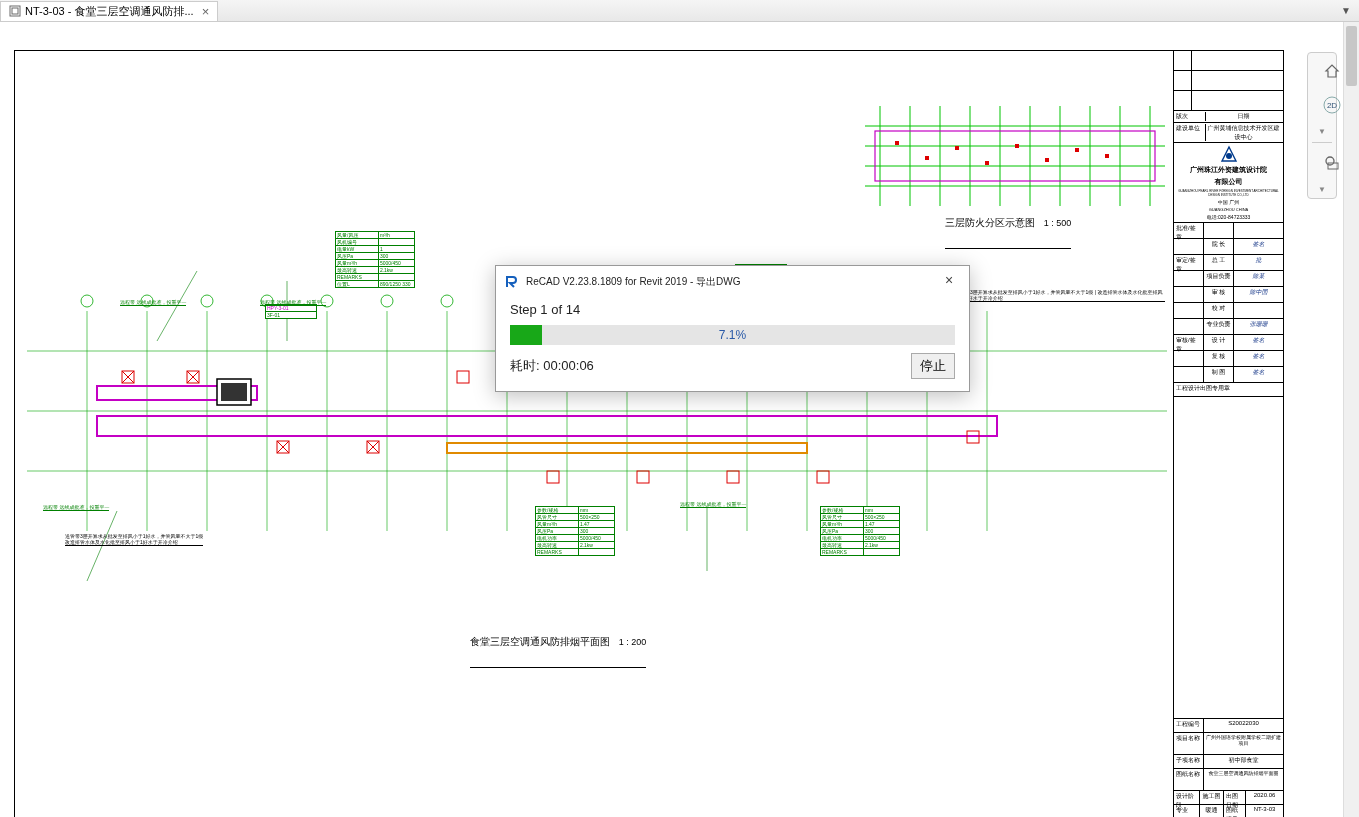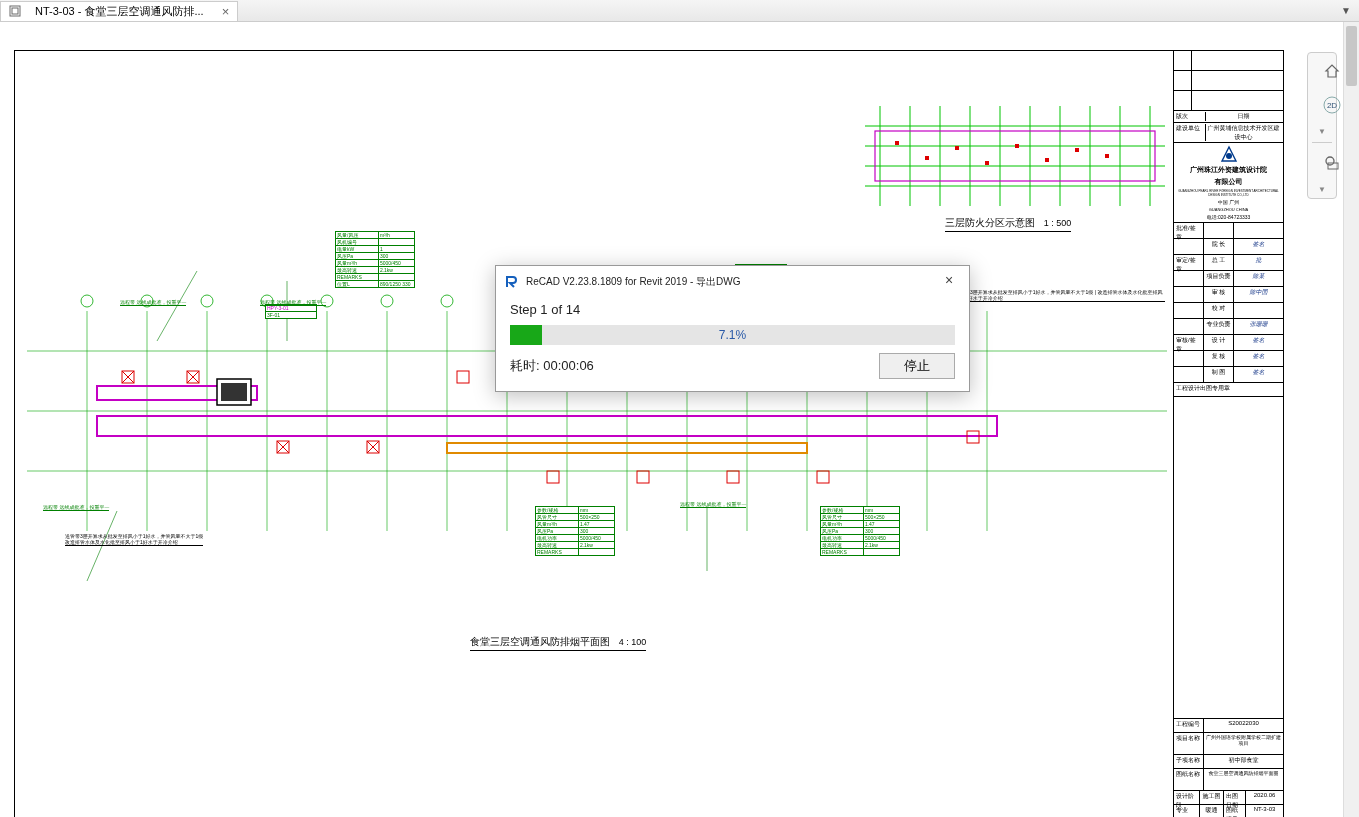--- a/index.html
+++ b/index.html
@@ -15,21 +15,21 @@
   .tab-bar {
     height: 22px;
     background: linear-gradient(#f5f5f5, #e8e8e8);
     border-bottom: 1px solid #ccc;
     display: flex;
     align-items: center;
   }
   .tab {
     display: flex;
     align-items: center;
-    gap: 14px;
+    gap: 4px;
     padding: 2px 8px;
     background: #fff;
     border: 1px solid #ccc;
     border-bottom: none;
     height: 20px;
     font-size: 11px;
   }
   .tab .doc-icon {
     width: 12px; height: 12px;
     display: inline-flex; align-items:center; justify-content:center;
@@ -112,21 +112,21 @@
   .tb-bottom .split3 .c4{flex:1;text-align:center;}
   
   .canvas {
     position:absolute;
     left:0; top:0; right:110px; bottom:0;
     overflow:hidden;
   }
   .caption {
     position:absolute; font-size:10px; color:#000;
     border-bottom:1px solid #000;
-    padding-bottom:1px;
+    padding-bottom:18px;
   }
   .caption .scale { font-size:9px; margin-left:6px;}
   
   .keyplan {
     position:absolute;
     left:850px; top:55px; width:300px; height:100px;
   }
   .keyplan .grid line { stroke:#00c400; stroke-width:1;}
   .keyplan .wall { stroke:#c400c4; stroke-width:1.2; fill:none;}
   
@@ -171,21 +171,21 @@
     position:absolute; left:0; right:0; top:0; bottom:0;
     display:flex; align-items:center; justify-content:center;
     color:#2a5aa8; font-size:12px;
   }
   .dialog .msg { margin-bottom:6px; font-size:13px;}
   .dialog .footer-row {
     display:flex; align-items:center; justify-content:space-between;
   }
   .dialog .elapsed { font-size:13px;}
   .dialog .stop-btn {
-    padding:3px 24px;
+    padding:3px 8px;
     background:#efefef;
     border:1px solid #aaa;
     cursor:pointer;
     font-size:13px;
   }
   
   .sched {
     position:absolute;
     border:1px solid #008000;
     font-size:5px;
@@ -338,21 +338,21 @@
             <line x1="130" y1="70" x2="170" y2="0"></line>
             <line x1="260" y1="70" x2="260" y2="10"></line>
             <line x1="680" y1="235" x2="680" y2="300"></line>
             <line x1="90" y1="240" x2="60" y2="310"></line>
           </g>
         </svg>
       </div>
 
       <div class="caption" style="left:455px; top:584px;">
         <span>食堂三层空调通风防排烟平面图</span>
-        <span class="scale">4 : 100</span>
+        <span class="scale">1 : 200</span>
       </div>
 
       <div class="sched" style="left:320px; top:180px; width:80px;" id="sched1">
           <div class="srow">
             <div class="sc" style="width:55%">风量/风压</div>
             <div class="sc" style="width:45%">m³/h</div>
           </div>
           <div class="srow">
             <div class="sc" style="width:55%">风机编号</div>
             <div class="sc" style="width:45%"></div>

